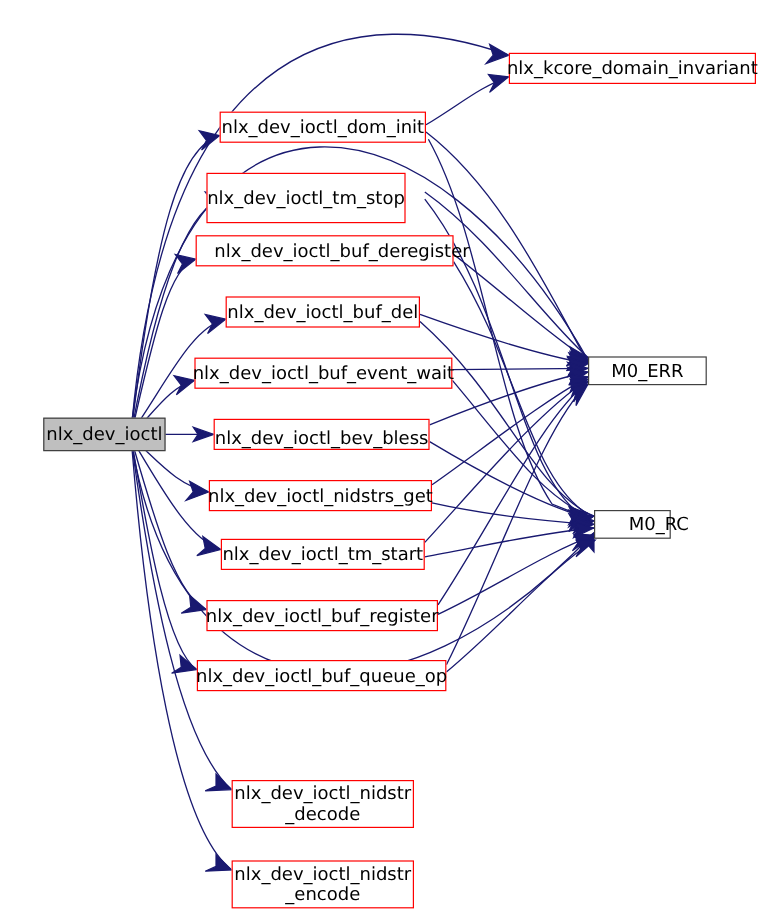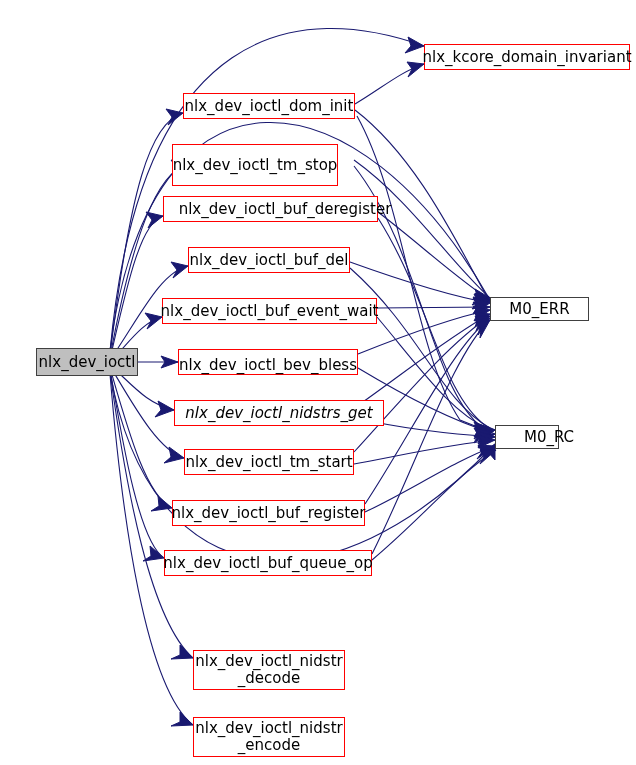--- a/index.html
+++ b/index.html
@@ -93,21 +93,21 @@
       <path d="M 496,450 l -16,0 l 4,7 l -4,7 z" fill="#191970" stroke="#191970" stroke-width="1"></path>
     </svg>
 <div class="node root" style="left: 8px; top: 348px; width: 102px; height: 28px; margin-left: 28px;"><span>nlx_dev_ioctl</span></div>
     <div class="node fn" style="left: 424px; top: 44px; width: 206px; height: 26px;"><span>nlx_kcore_domain_invariant</span></div>
     <div class="node fn" style="left: 183px; top: 93px; width: 172px; height: 26px;"><span>nlx_dev_ioctl_dom_init</span></div>
     <div class="node fn" style="left: 172px; top: 144px; width: 166px; height: 42px;"><span>nlx_dev_ioctl_tm_stop</span></div>
     <div class="node fn" style="left: 163px; top: 196px; width: 215px; height: 26px; padding-left: 29px;"><span>nlx_dev_ioctl_buf_deregister</span></div>
     <div class="node fn" style="left: 188px; top: 247px; width: 162px; height: 26px;"><span>nlx_dev_ioctl_buf_del</span></div>
     <div class="node fn" style="left: 162px; top: 298px; width: 215px; height: 26px;"><span>nlx_dev_ioctl_buf_event_wait</span></div>
     <div class="node fn" style="left: 178px; top: 349px; width: 180px; height: 26px; align-items: flex-end;"><span>nlx_dev_ioctl_bev_bless</span></div>
-    <div class="node fn" style="left: 174px; top: 400px; width: 210px; height: 26px; font-style: italic;"><span>nlx_dev_ioctl_nidstrs_get</span></div>
+    <div class="node fn" style="left: 174px; top: 400px; width: 186px; height: 26px;"><span>nlx_dev_ioctl_nidstrs_get</span></div>
     <div class="node fn" style="left: 184px; top: 449px; width: 170px; height: 26px;"><span>nlx_dev_ioctl_tm_start</span></div>
     <div class="node fn" style="left: 172px; top: 500px; width: 193px; height: 26px;"><span>nlx_dev_ioctl_buf_register</span></div>
     <div class="node fn" style="left: 164px; top: 550px; width: 208px; height: 26px;"><span>nlx_dev_ioctl_buf_queue_op</span></div>
     <div class="node fn" style="left: 193px; top: 650px; width: 152px; height: 40px;"><span>nlx_dev_ioctl_nidstr
 _decode</span></div>
     <div class="node fn" style="left: 193px; top: 717px; width: 152px; height: 40px;"><span>nlx_dev_ioctl_nidstr
 _encode</span></div>
     <div class="node plain" style="left: 490px; top: 297px; width: 99px; height: 24px;"><span>M0_ERR</span></div>
     <div class="node plain" style="left: 495px; top: 425px; width: 64px; height: 24px; padding-left: 44px;"><span>M0_RC</span></div>
   </div>

